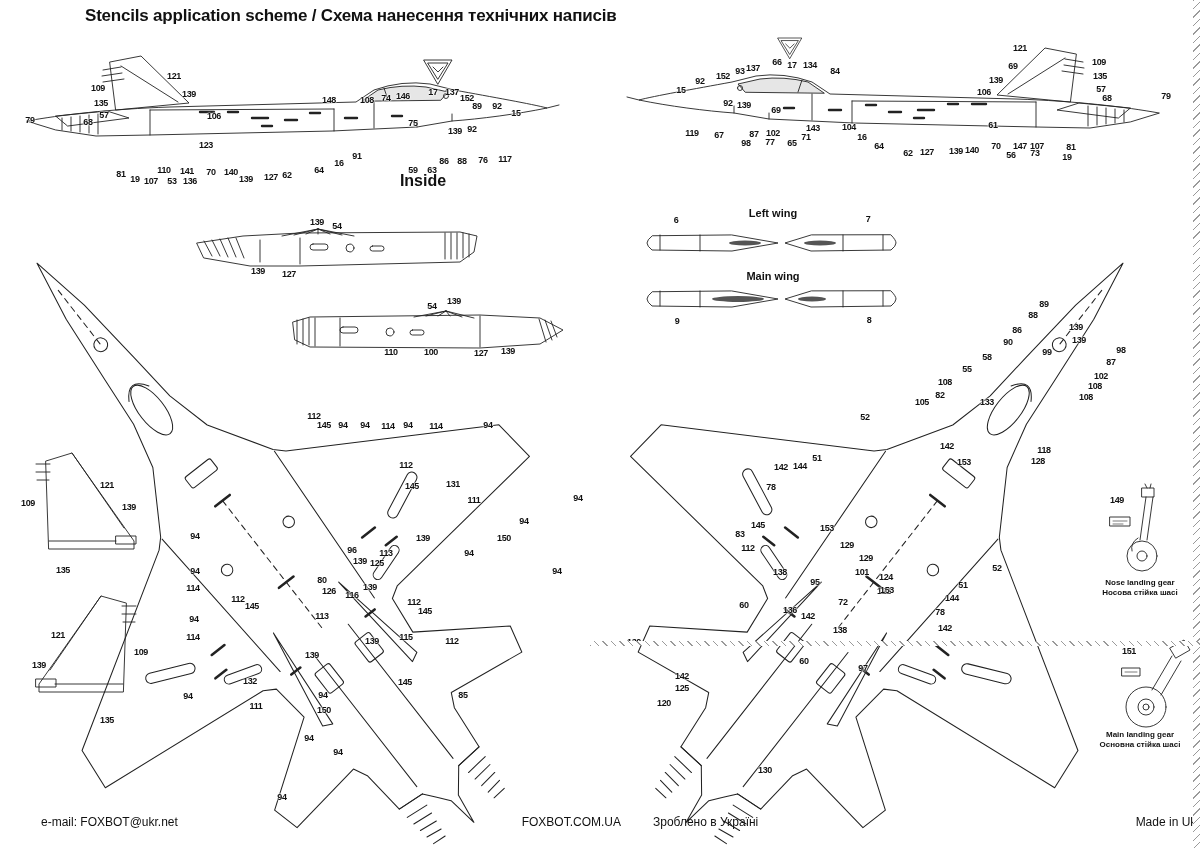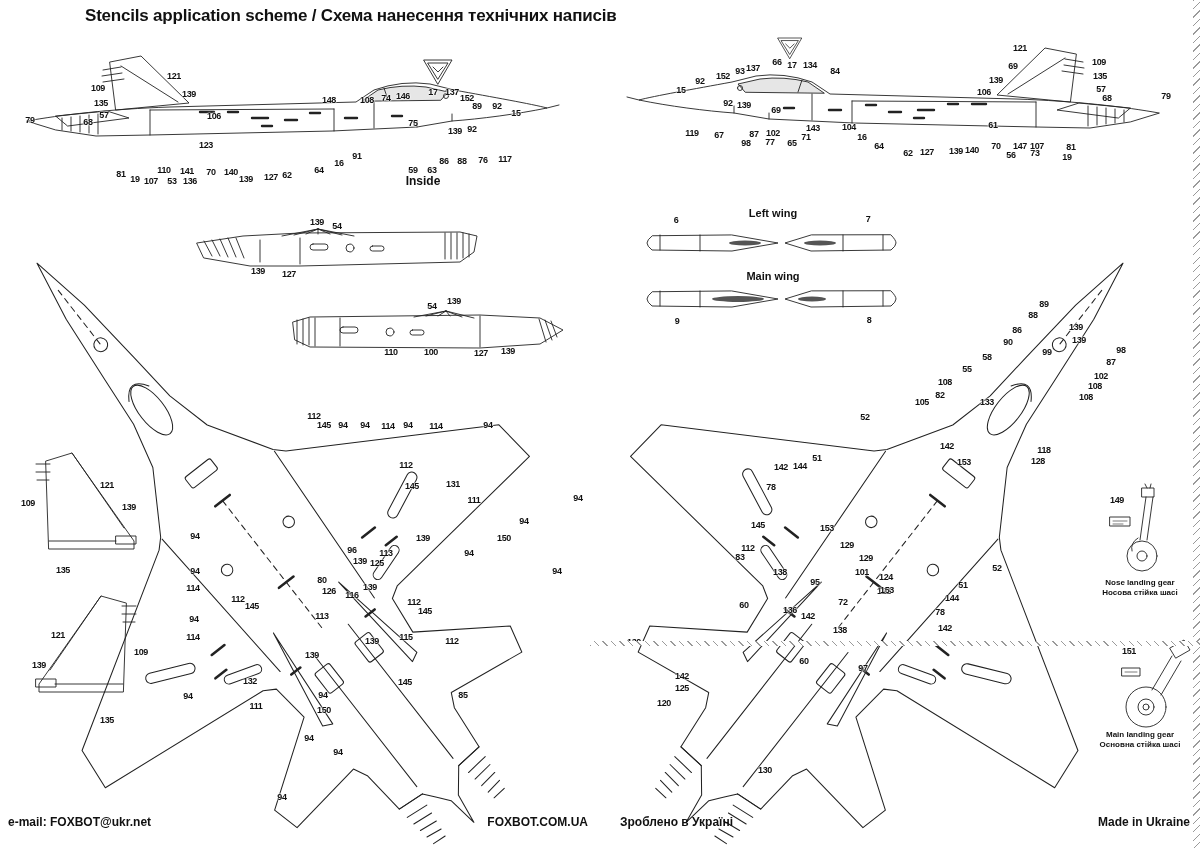--- a/index.html
+++ b/index.html
@@ -1,25 +1,25 @@
 <!DOCTYPE html>
 <html><head>
 <meta charset="utf-8">
 <style>
   html,body{margin:0;padding:0;width:1200px;height:848px;overflow:hidden;background:#fff;}
   .sheet{position:relative;width:1200px;height:646px;background:#fff;font-family:"Liberation Sans",sans-serif;color:#111;}
   svg.art{position:absolute;left:0;top:0;}
   .page-title{position:absolute;left:85px;top:6px;font-size:17px;font-weight:bold;letter-spacing:-0.2px;white-space:nowrap;}
   .callout{position:absolute;transform:translate(-50%,-50%);font-size:9px;font-weight:bold;letter-spacing:-0.3px;white-space:nowrap;
            text-shadow:0 0 2px #fff,0 0 2px #fff,0 0 1px #fff;}
-  .mini-label{position:absolute;transform:translate(-50%,-50%);font-size:12px;font-weight:bold;white-space:nowrap;
+  .mini-label{position:absolute;transform:translate(-50%,-50%);font-size:16px;font-weight:bold;white-space:nowrap;
            text-shadow:0 0 2px #fff,0 0 2px #fff;}
   .wing-label{position:absolute;transform:translate(-50%,-50%);font-size:11px;font-weight:bold;white-space:nowrap;}
   .gear-caption{position:absolute;width:140px;text-align:center;font-size:8px;font-weight:bold;line-height:1.2;}
-  .footer-text{position:absolute;top:815px;font-size:12px;font-weight:bold;white-space:nowrap;}
+  .footer-text{position:absolute;top:815px;font-size:12px;font-weight:normal;white-space:nowrap;margin-left:33px;}
   .ft-email{left:8px;}
   .ft-site{left:440px;width:148px;text-align:right;}
   .ft-ua{left:620px;}
   .ft-en{left:1042px;width:148px;text-align:right;}
   .edge-right{position:absolute;right:0;top:0;width:7px;height:848px;
               background:repeating-linear-gradient(135deg,#9a9a9a 0 1px,#fff 1px 6px);}
   .edge-bottom{position:absolute;right:0;bottom:0;width:610px;height:5px;
               background:repeating-linear-gradient(45deg,#9a9a9a 0 1px,#fff 1px 6px);}
 </style>
 </head>
@@ -374,21 +374,21 @@
       <span class="callout" style="left: 964px; top: 462px;">153</span>
       <span class="callout" style="left: 1044px; top: 450px;">118</span>
       <span class="callout" style="left: 1038px; top: 461px;">128</span>
       <span class="callout" style="left: 865px; top: 417px;">52</span>
       <span class="callout" style="left: 817px; top: 458px;">51</span>
       <span class="callout" style="left: 781px; top: 467px;">142</span>
       <span class="callout" style="left: 800px; top: 466px;">144</span>
       <span class="callout" style="left: 771px; top: 487px;">78</span>
       <span class="callout" style="left: 758px; top: 525px;">145</span>
       <span class="callout" style="left: 748px; top: 548px;">112</span>
-      <span class="callout" style="left: 740px; top: 557px;">83</span>
+      <span class="callout" style="left: 740px; top: 534px;">83</span>
       <span class="callout" style="left: 827px; top: 528px;">153</span>
       <span class="callout" style="left: 847px; top: 545px;">129</span>
       <span class="callout" style="left: 997px; top: 568px;">52</span>
       <span class="callout" style="left: 963px; top: 585px;">51</span>
       <span class="callout" style="left: 952px; top: 598px;">144</span>
       <span class="callout" style="left: 940px; top: 612px;">78</span>
       <span class="callout" style="left: 945px; top: 628px;">142</span>
       <span class="callout" style="left: 884px; top: 563px; margin-top: 28px;">122</span>
       <span class="callout" style="left: 866px; top: 558px;">129</span>
       <span class="callout" style="left: 862px; top: 572px;">101</span>

